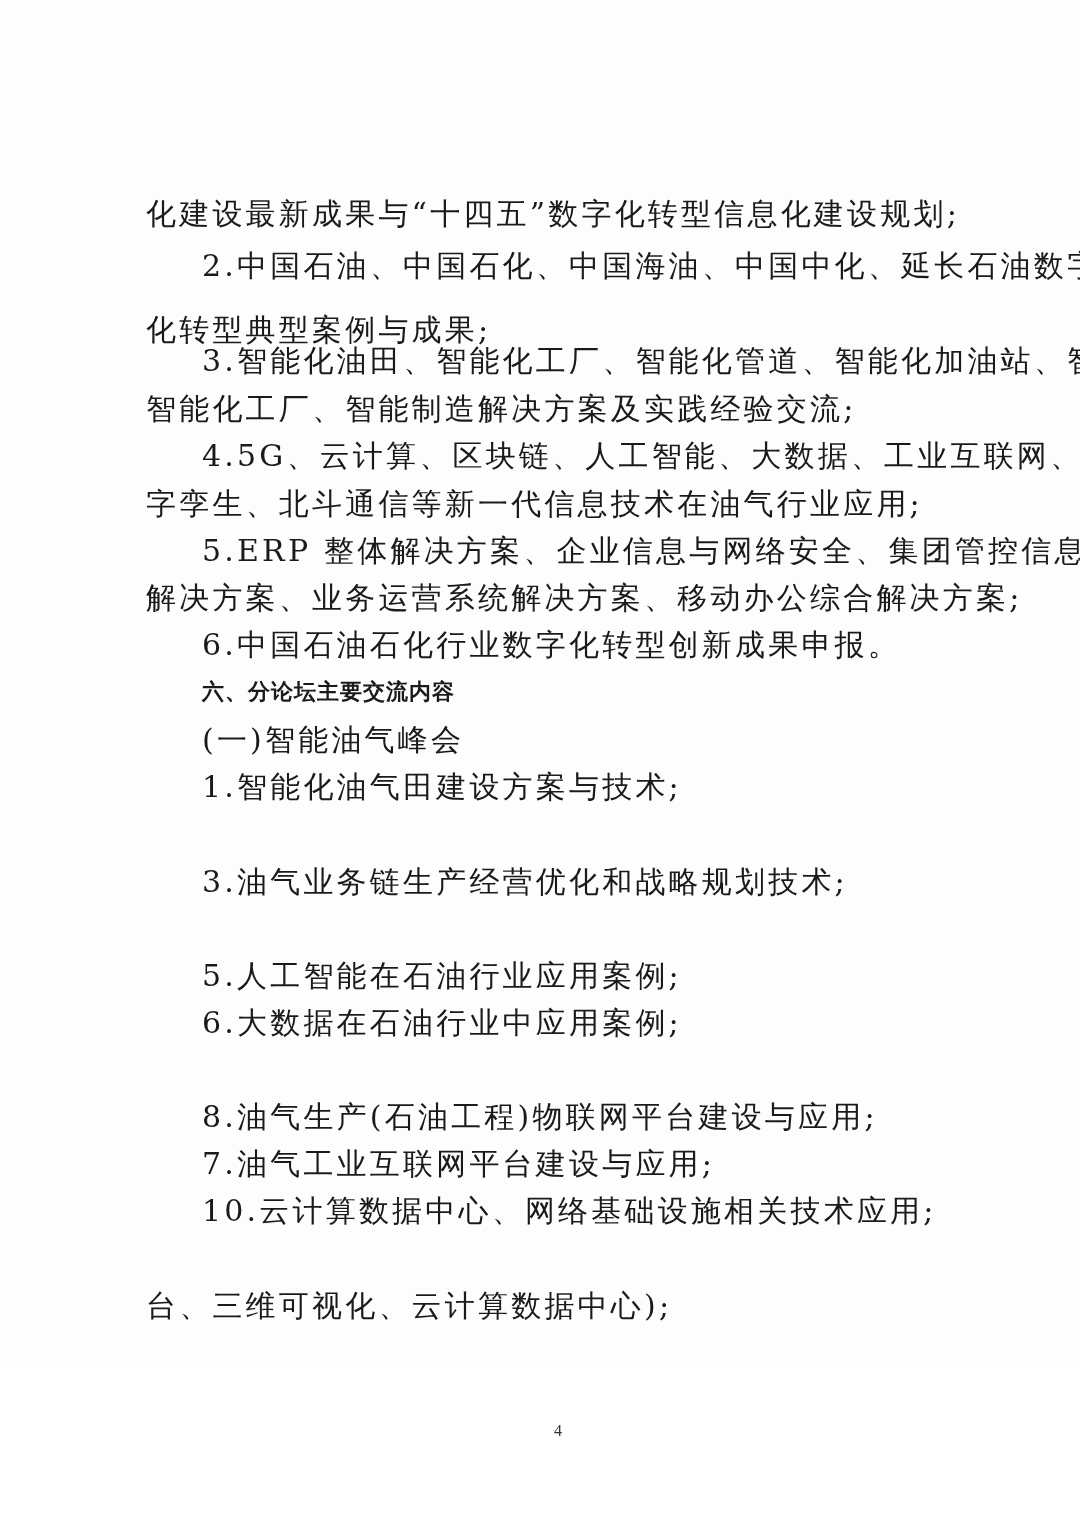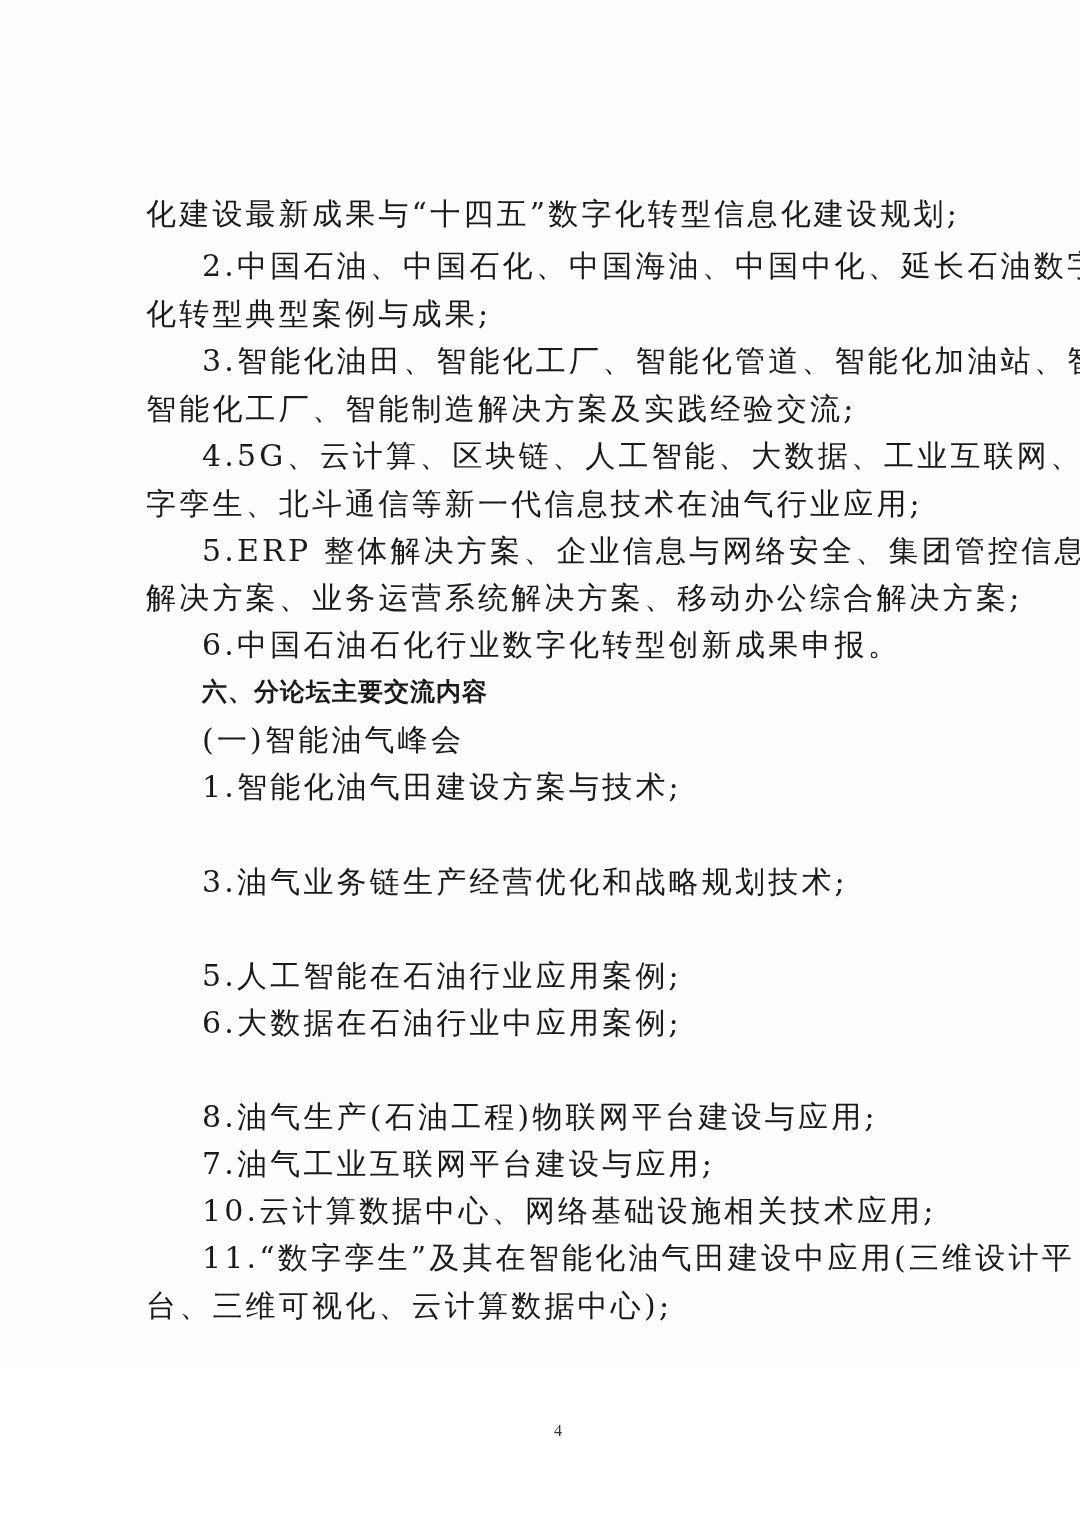--- a/index.html
+++ b/index.html
@@ -11,49 +11,48 @@
     color: #1a1a1a;
   }
   .line {
     position: absolute; left: 146px; width: 830px;
     font-size: 30px; line-height: 36px; white-space: nowrap;
     letter-spacing: 3.2px;
   }
   .indent { left: 202px; width: 774px; }
   .heading {
     font-family: "DejaVu Sans", "Liberation Sans", sans-serif;
-    font-weight: bold; font-size: 25px; letter-spacing: 1px;
+    font-weight: bold; font-size: 22px; letter-spacing: 1px;
   }
   .pagenum {
     position: absolute; top: 1422px; left: 0; width: 1116px; text-align: center;
     font-family: "Liberation Serif", serif; font-size: 16px; color: #333;
   }
 </style>
 </head>
 <body>
 
 <div class="page">
   <div class="line" style="top:196px">化建设最新成果与“十四五”数字化转型信息化建设规划;</div>
   <div class="line indent" style="top:248px">2.中国石油、中国石化、中国海油、中国中化、延长石油数字</div>
-  <div class="line" style="top:296px">化转型典型案例与成果;</div>
+  <div class="line" style="top:312px">化转型典型案例与成果;</div>
   <div class="line indent" style="top:343px">3.智能化油田、智能化工厂、智能化管道、智能化加油站、智</div>
   <div class="line" style="top:391px">智能化工厂、智能制造解决方案及实践经验交流;</div>
   <div class="line indent" style="top:438px">4.5G、云计算、区块链、人工智能、大数据、工业互联网、数</div>
   <div class="line" style="top:486px">字孪生、北斗通信等新一代信息技术在油气行业应用;</div>
   <div class="line indent" style="top:533px">5.ERP 整体解决方案、企业信息与网络安全、集团管控信息化</div>
   <div class="line" style="top:580px">解决方案、业务运营系统解决方案、移动办公综合解决方案;</div>
   <div class="line indent" style="top:627px">6.中国石油石化行业数字化转型创新成果申报。</div>
 
   <div class="line indent heading" style="top:674px">六、分论坛主要交流内容</div>
   <div class="line indent" style="top:722px">(一)智能油气峰会</div>
 
   <div class="line indent" style="top:769px">1.智能化油气田建设方案与技术;</div>
   <div class="line indent" style="top:864px">3.油气业务链生产经营优化和战略规划技术;</div>
   <div class="line indent" style="top:958px">5.人工智能在石油行业应用案例;</div>
   <div class="line indent" style="top:1005px">6.大数据在石油行业中应用案例;</div>
   <div class="line indent" style="top:1099px">8.油气生产(石油工程)物联网平台建设与应用;</div>
   <div class="line indent" style="top:1146px">7.油气工业互联网平台建设与应用;</div>
   <div class="line indent" style="top:1193px">10.云计算数据中心、网络基础设施相关技术应用;</div>
-  <div class="line indent" style="top:1240px">11.“数字孪生”及其在智能化油气田建设中应用(三维设计平</div>
   <div class="line" style="top:1288px">台、三维可视化、云计算数据中心);</div>
 
   <div class="pagenum">4</div>
 </div>
 
 </body></html>

